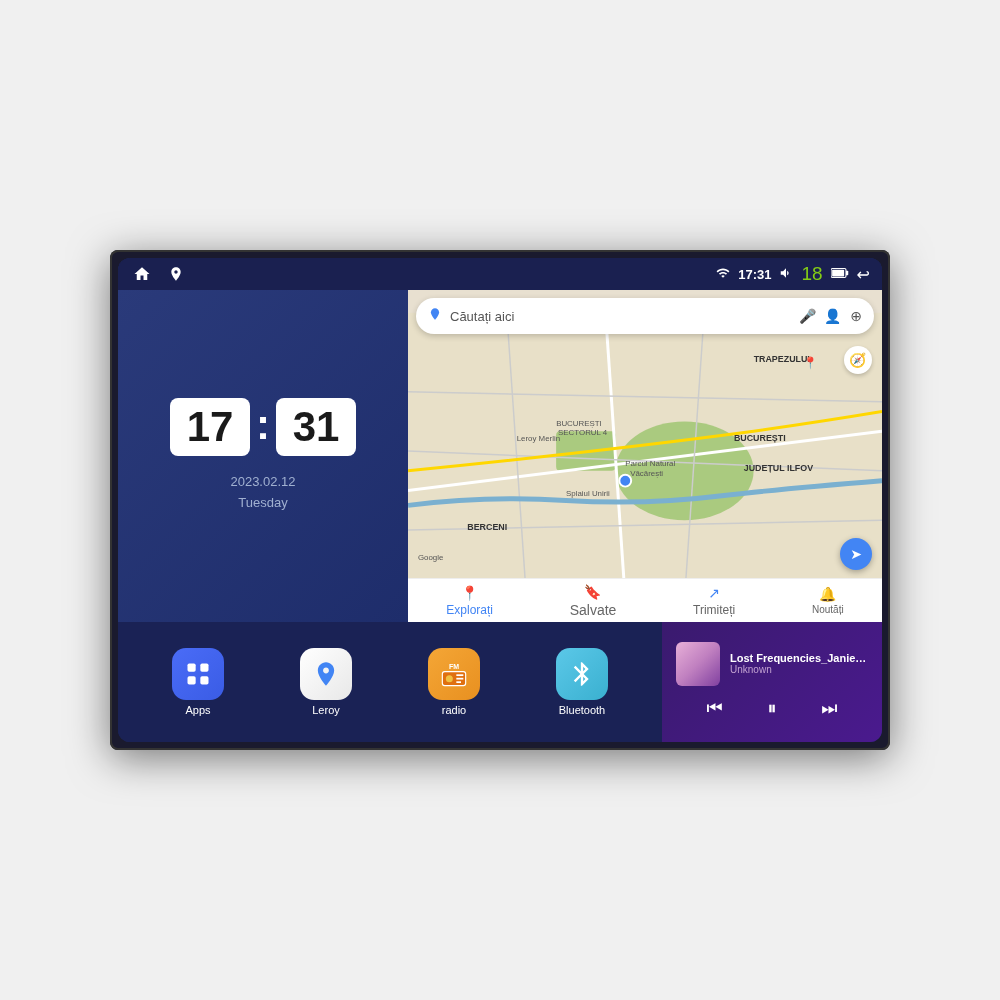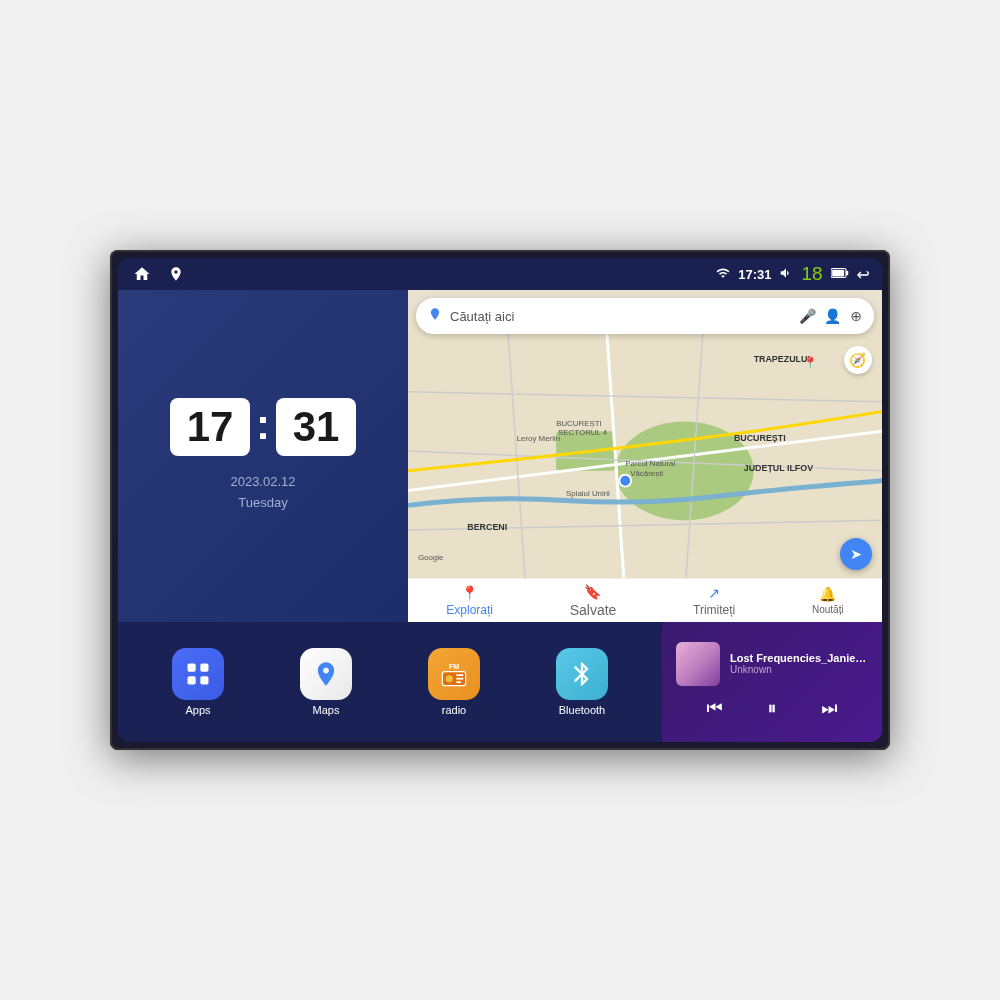--- a/index.html
+++ b/index.html
@@ -537,21 +537,21 @@
             </div>
             <span class="app-icon-label">Apps</span>
           </div>
 
           <div class="app-icon-item">
             <div class="app-icon-circle icon-maps">
               <svg width="28" height="28" viewBox="0 0 24 24">
                 <path d="M12 2C8.13 2 5 5.13 5 9c0 5.25 7 13 7 13s7-7.75 7-13c0-3.87-3.13-7-7-7zm0 9.5c-1.38 0-2.5-1.12-2.5-2.5s1.12-2.5 2.5-2.5 2.5 1.12 2.5 2.5-1.12 2.5-2.5 2.5z" fill="#4285f4"></path>
               </svg>
             </div>
-            <span class="app-icon-label">Maps</span>
+            <span class="app-icon-label">Leroy</span>
           </div>
 
           <div class="app-icon-item">
             <div class="app-icon-circle icon-radio">
               <svg width="28" height="28" viewBox="0 0 24 24" fill="white">
                 <rect x="2" y="10" width="20" height="12" rx="2" fill="#e07010"></rect>
                 <rect x="2" y="10" width="20" height="12" rx="2" fill="none" stroke="white" stroke-width="1"></rect>
                 <circle cx="8" cy="16" r="3" fill="#f0c040"></circle>
                 <line x1="14" y1="13" x2="20" y2="13" stroke="white" stroke-width="1.5"></line>
                 <line x1="14" y1="16" x2="20" y2="16" stroke="white" stroke-width="1.5"></line>

